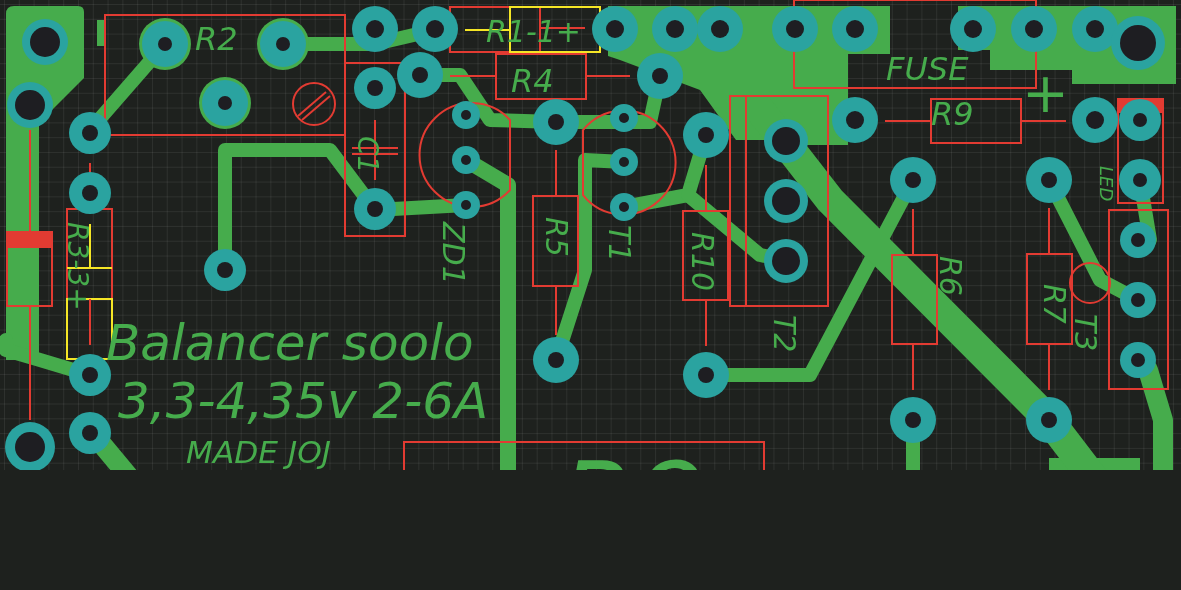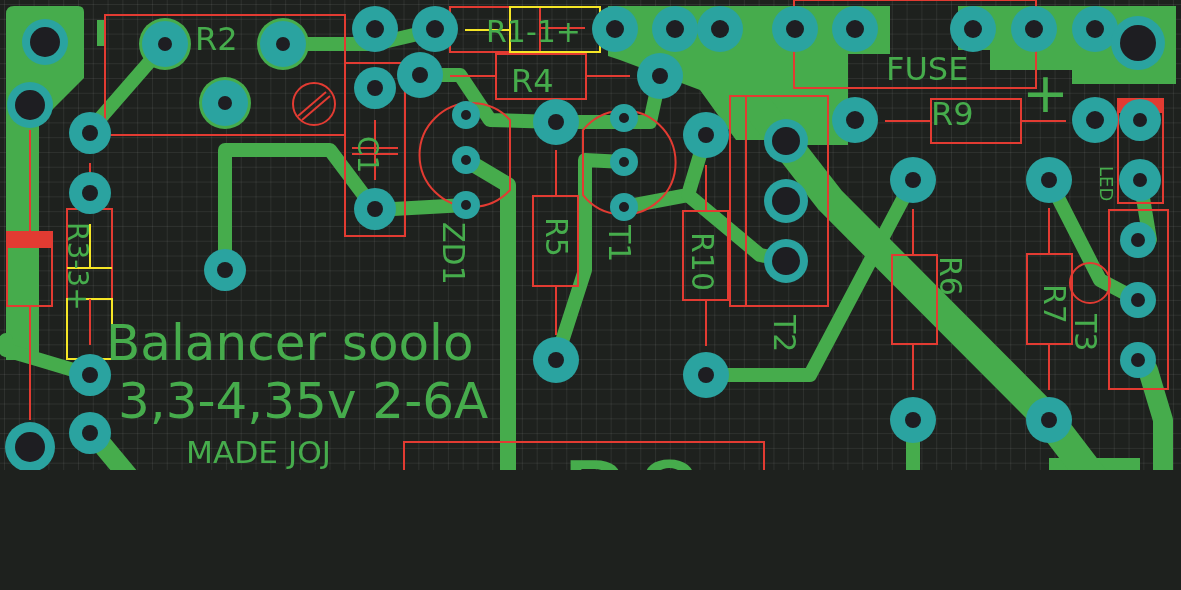--- a/index.html
+++ b/index.html
@@ -4,20 +4,21 @@
 <style>
   html, body { margin: 0; padding: 0; background: #1e211e; }
   #board {
     position: relative; width: 1181px; height: 470px; overflow: hidden;
     background-color: #1e211e;
     background-image:
       linear-gradient(to right, rgba(255,255,255,0.07) 1px, transparent 1px),
       linear-gradient(to bottom, rgba(255,255,255,0.07) 1px, transparent 1px);
     background-size: 14.8px 14.8px;
     background-position: 4px 4px;
+    font-style: italic;
   }
   svg { position: absolute; left: 0; top: 0; }
   .copper { fill: #46ac4c; stroke: none; }
   .trace { stroke: #46ac4c; fill: none; stroke-linecap: round; stroke-linejoin: round; }
   .silk { fill: none; stroke: #e23b32; stroke-width: 2; }
   .silk-y { fill: none; stroke: #f5e626; stroke-width: 2; }
   .pad-ring { fill: #2aa3a0; }
   .pad-hole { fill: #1e1e22; }
   .label { fill: #46ac4c; font-family: "DejaVu Sans", sans-serif; }
 </style>

